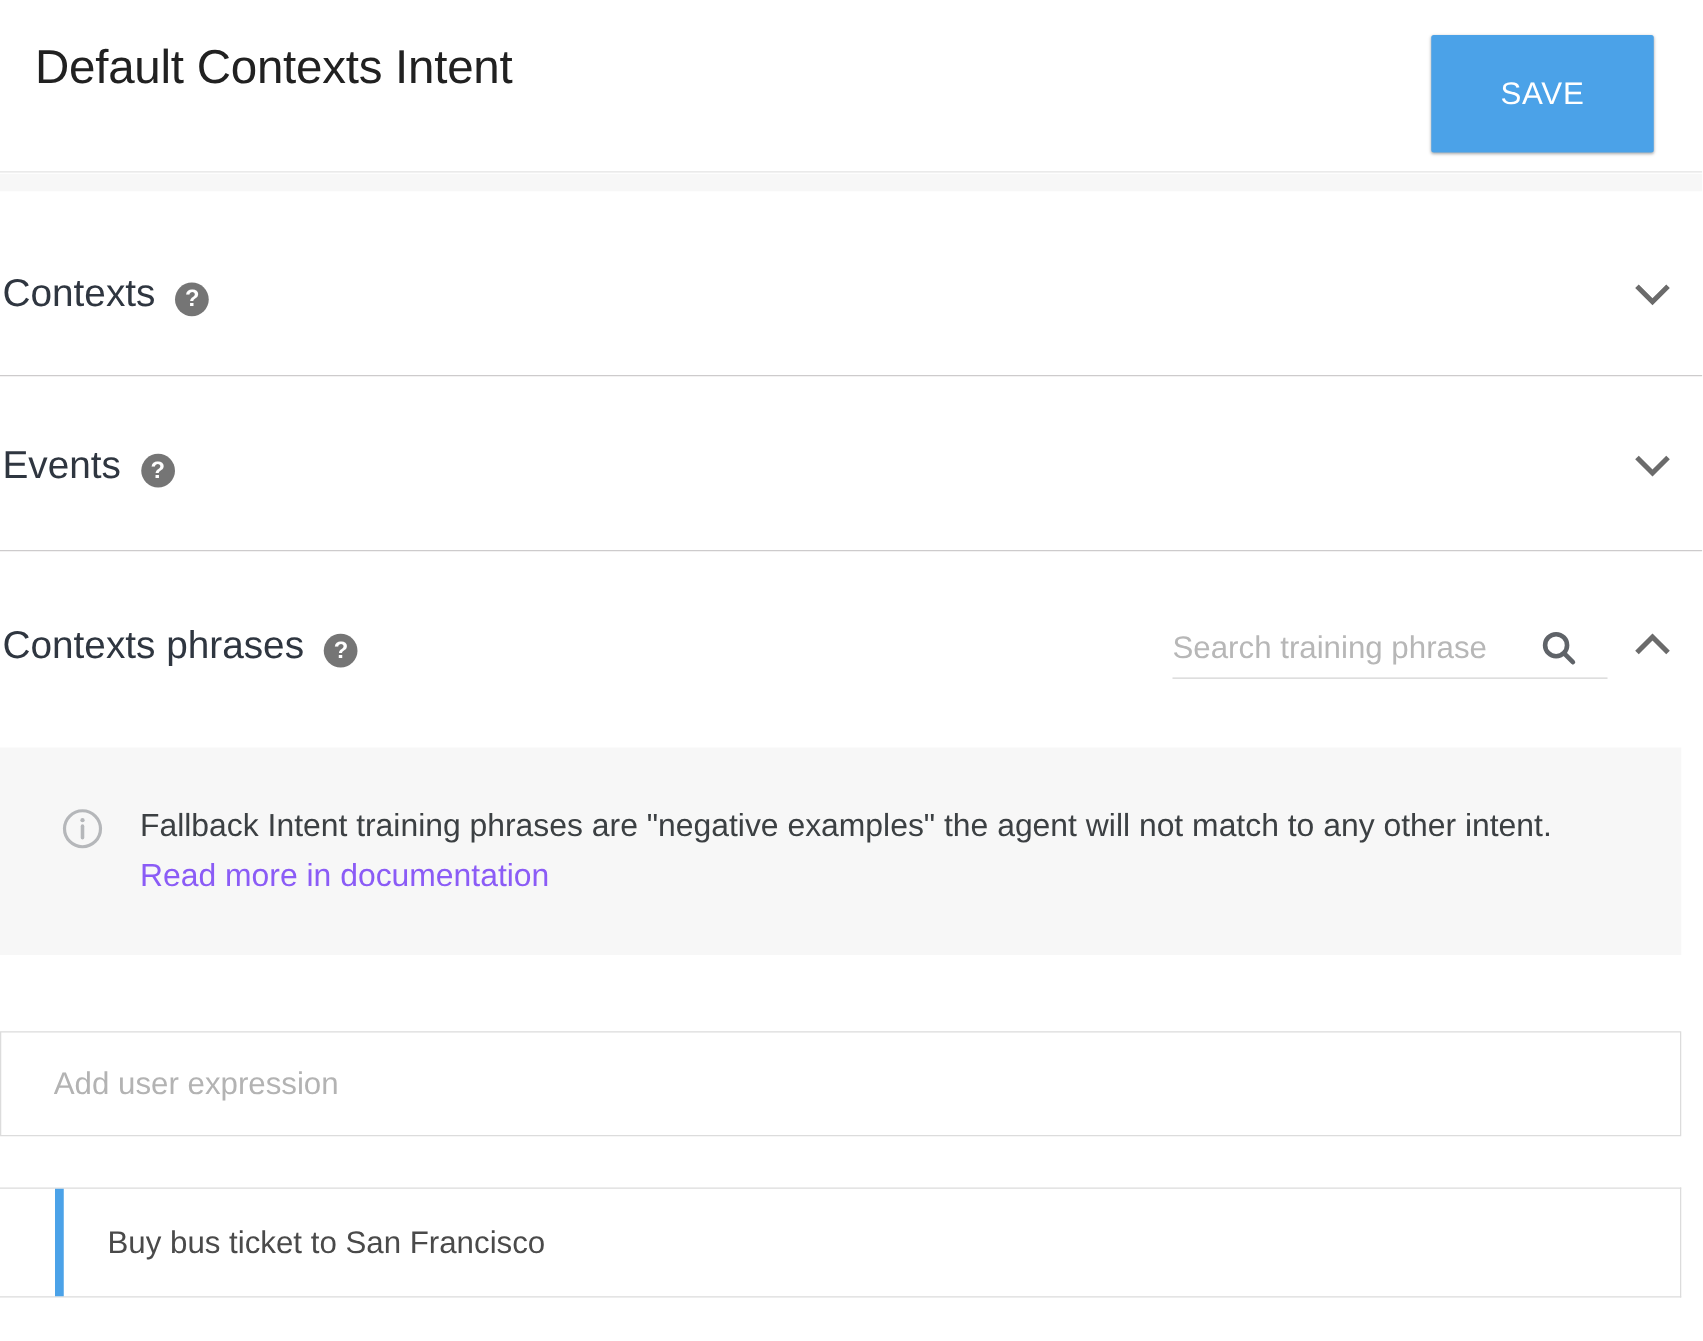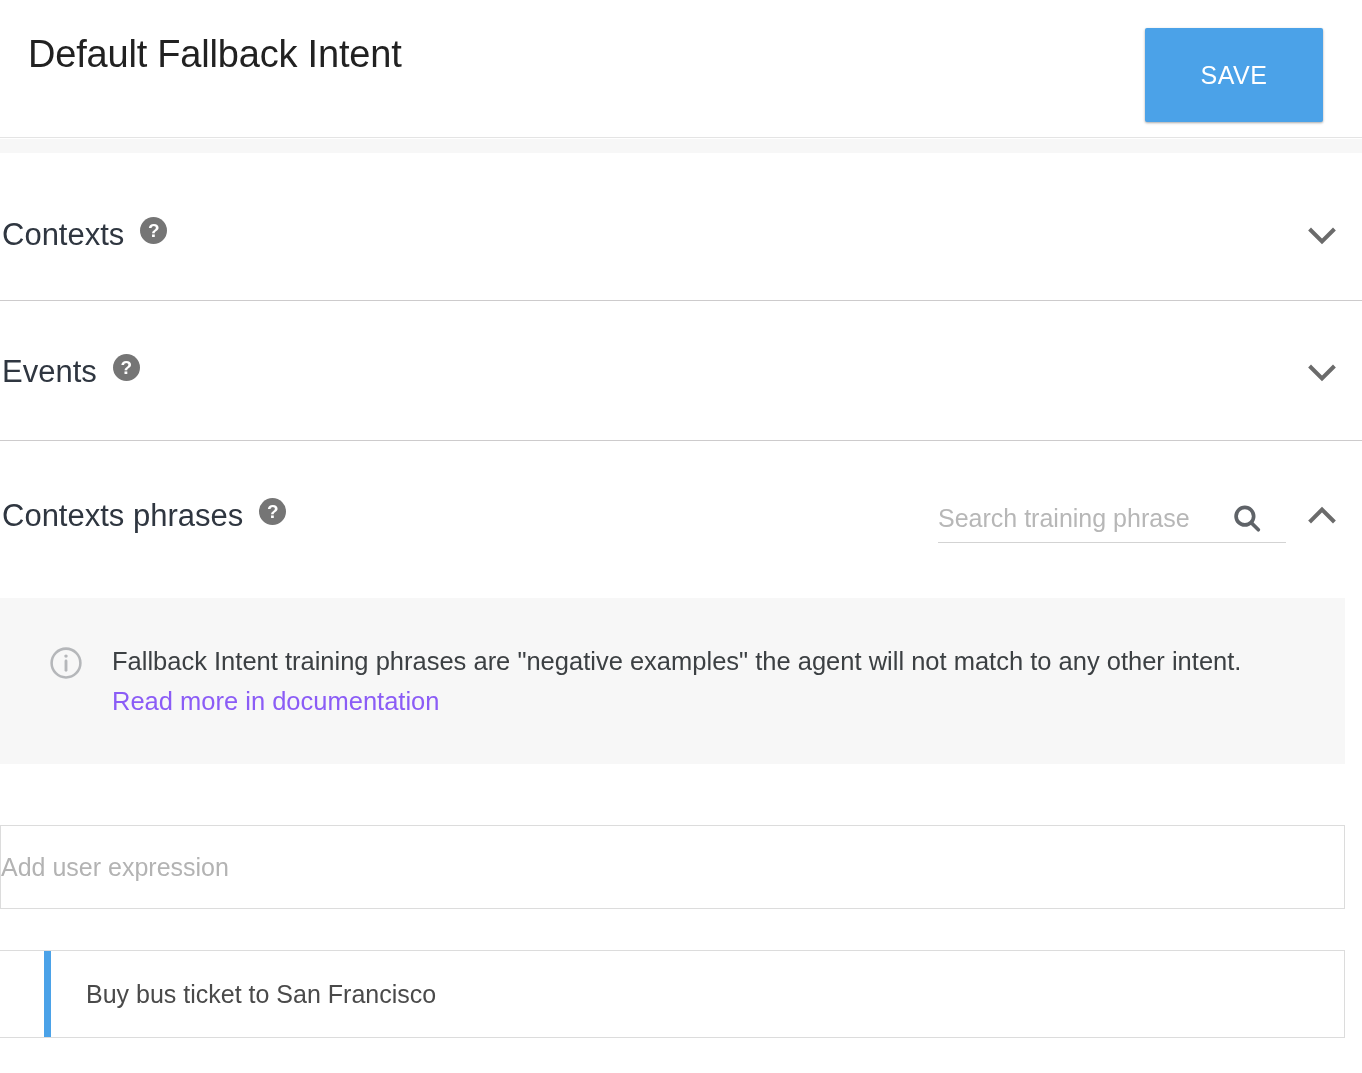--- a/index.html
+++ b/index.html
@@ -70,21 +70,21 @@
   }
   .section-row.ctx { top: 200px; }
   .section-row.evt { top: 337px; padding-left: 32px; }
   .section-row.tph { top: 481px; }
 
   .section-title {
     position: absolute;
     left: 2px; top: 50%;
     transform: translateY(-50%);
     display: flex;
-    align-items: flex-start;
+    align-items: flex-end;
     gap: 16px;
     font-size: 31px;
     color: #2f3640;
     font-weight: 400;
     white-space: nowrap;
   }
   .help-icon {
     display: inline-flex;
     align-items: center;
     justify-content: center;
@@ -174,20 +174,21 @@
 
   
   .add-expression {
     position: absolute;
     left: 0; top: 825px;
     width: 1345px; height: 84px;
     background: #ffffff;
     border: 1px solid #dcdcdc;
     display: flex;
     align-items: center;
+    padding-left: 42px;
   }
   .add-expression-input {
     border: none;
     outline: none;
     background: transparent;
     font-family: "Liberation Sans", sans-serif;
     font-size: 25px;
     color: #3c4043;
     width: 95%;
     padding: 0;
@@ -218,21 +219,21 @@
     color: #4a4a4a;
     white-space: nowrap;
   }
 </style>
 </head>
 <body>
 
 <div class="page">
 
   <div class="header">
-    <div class="page-title">Default Fallback Intent</div>
+    <div class="page-title">Default Contexts Intent</div>
     <button class="save-button">SAVE</button>
   </div>
   <div class="header-band"></div>
 
   <div class="section-row ctx">
     <div class="section-title">
       <span>Contexts</span>
       <span class="help-icon">?</span>
     </div>
     <span class="chevron">

